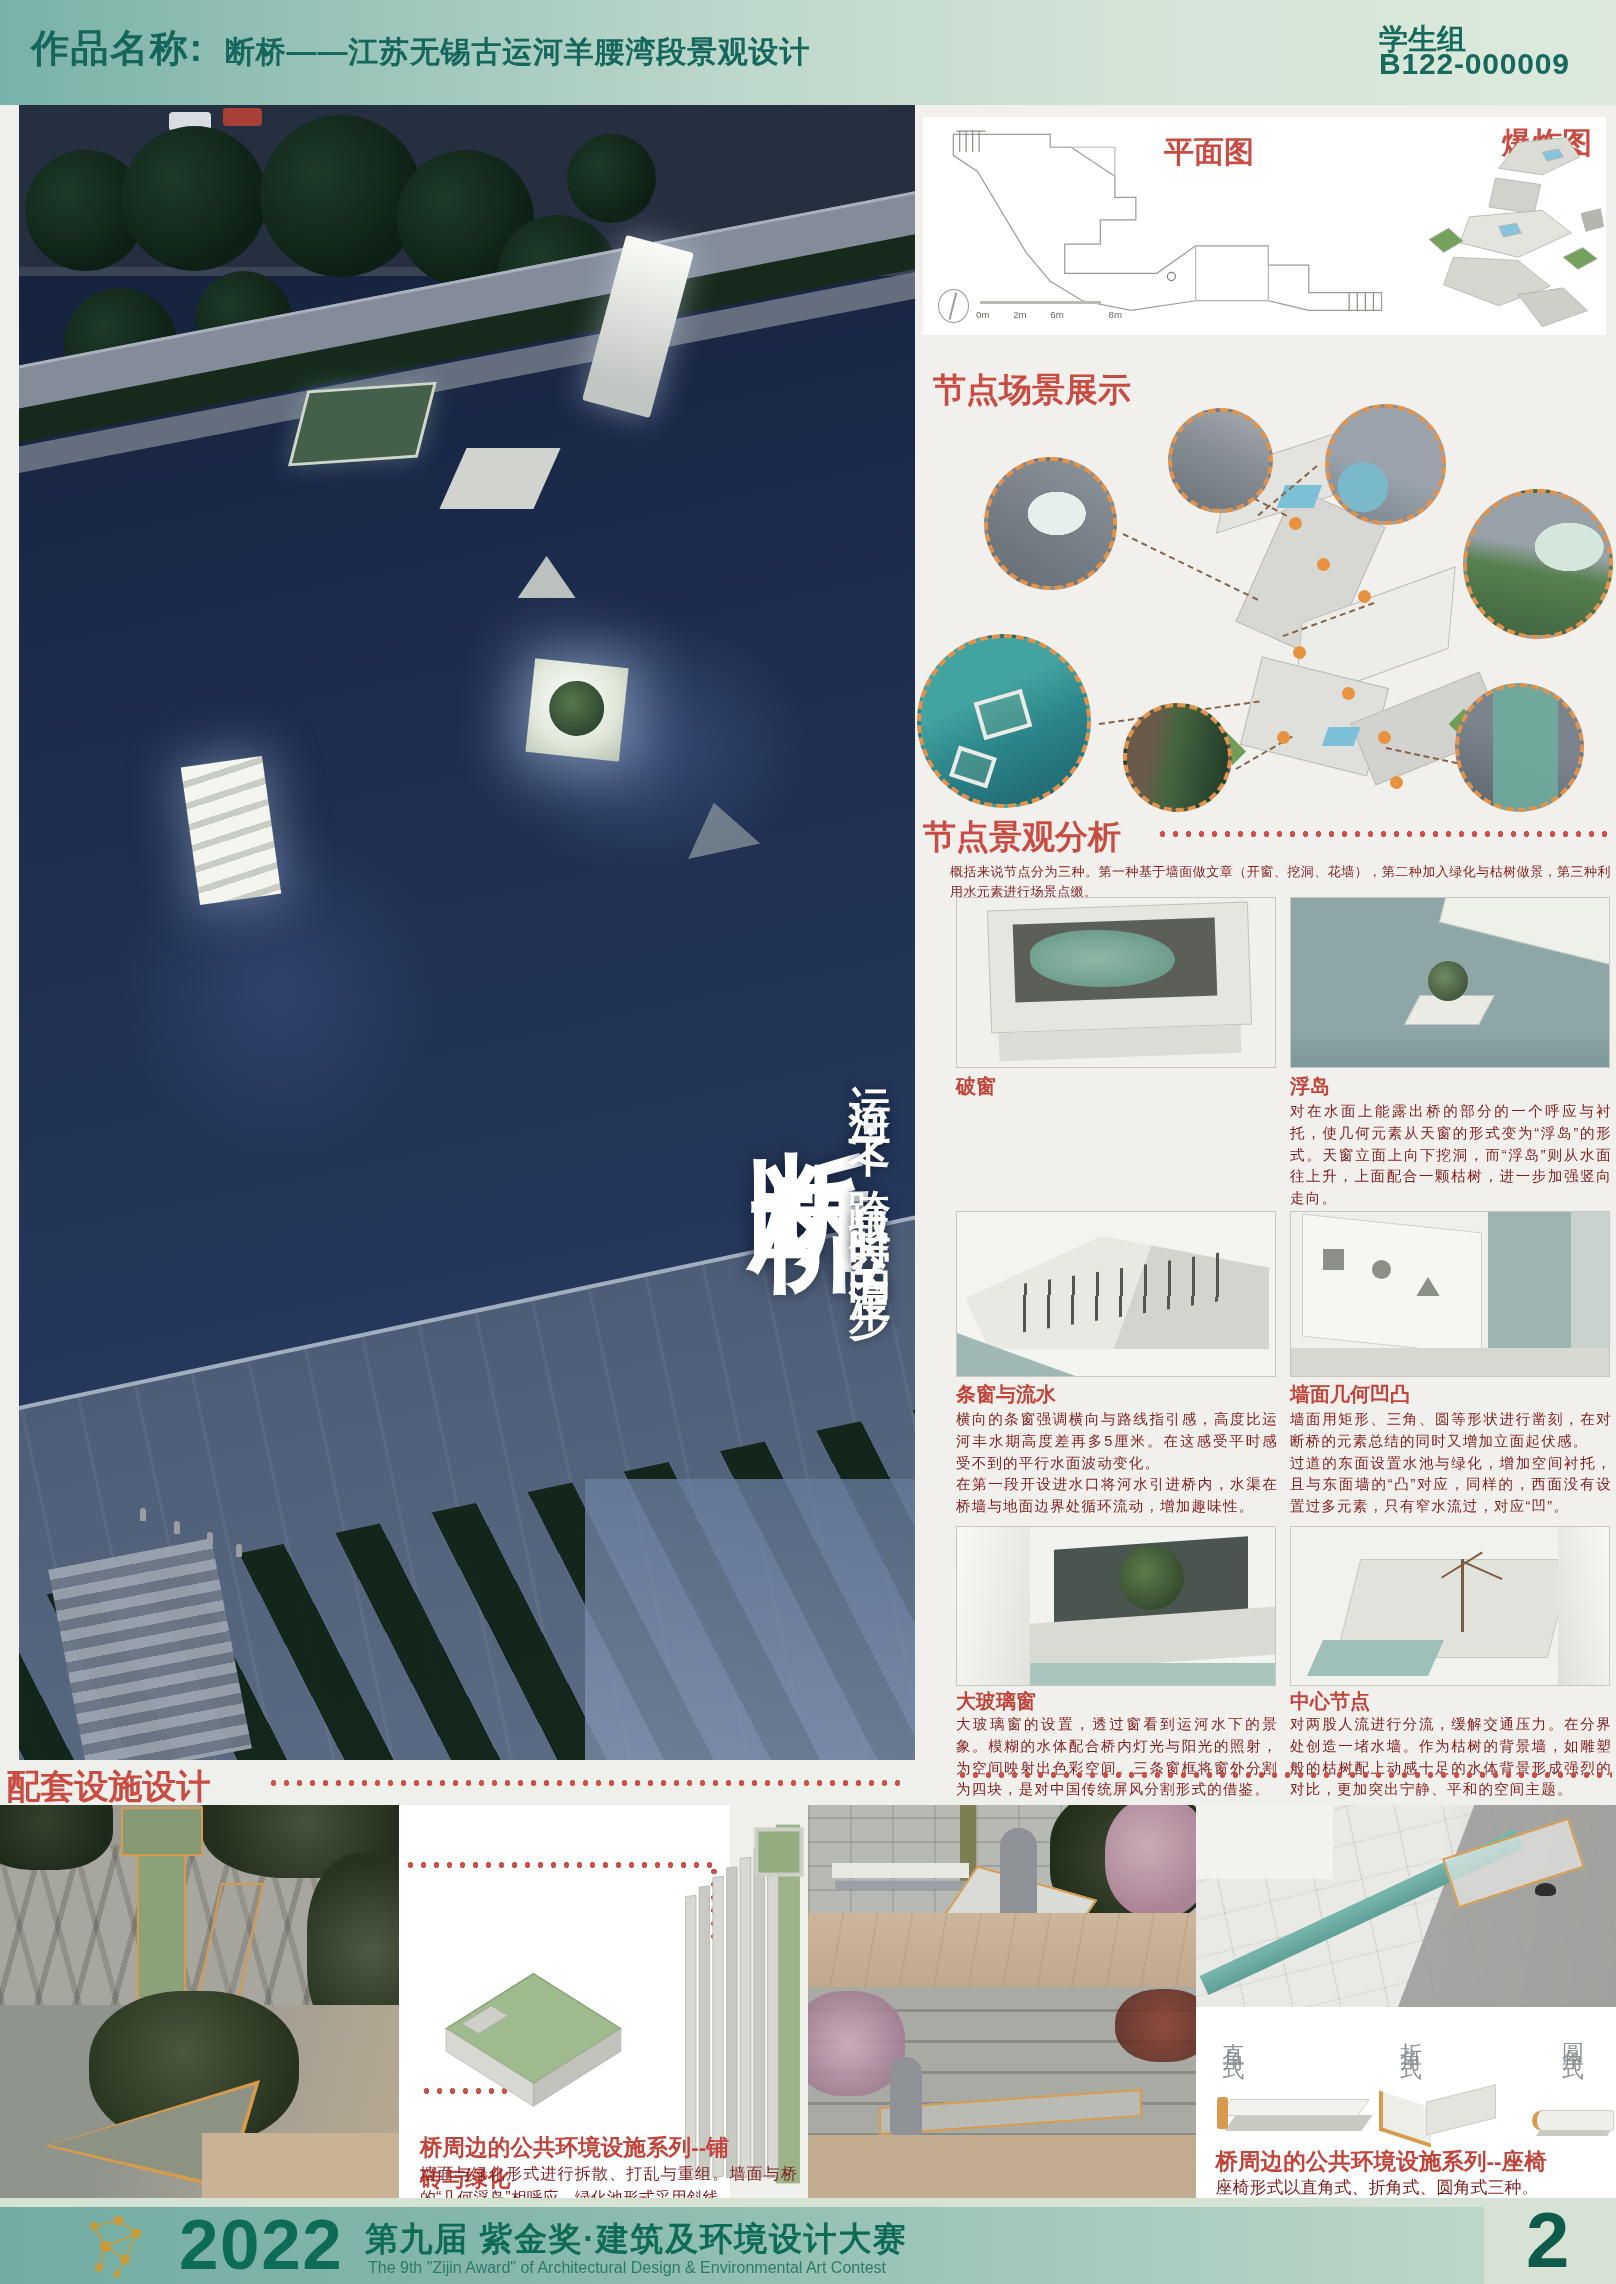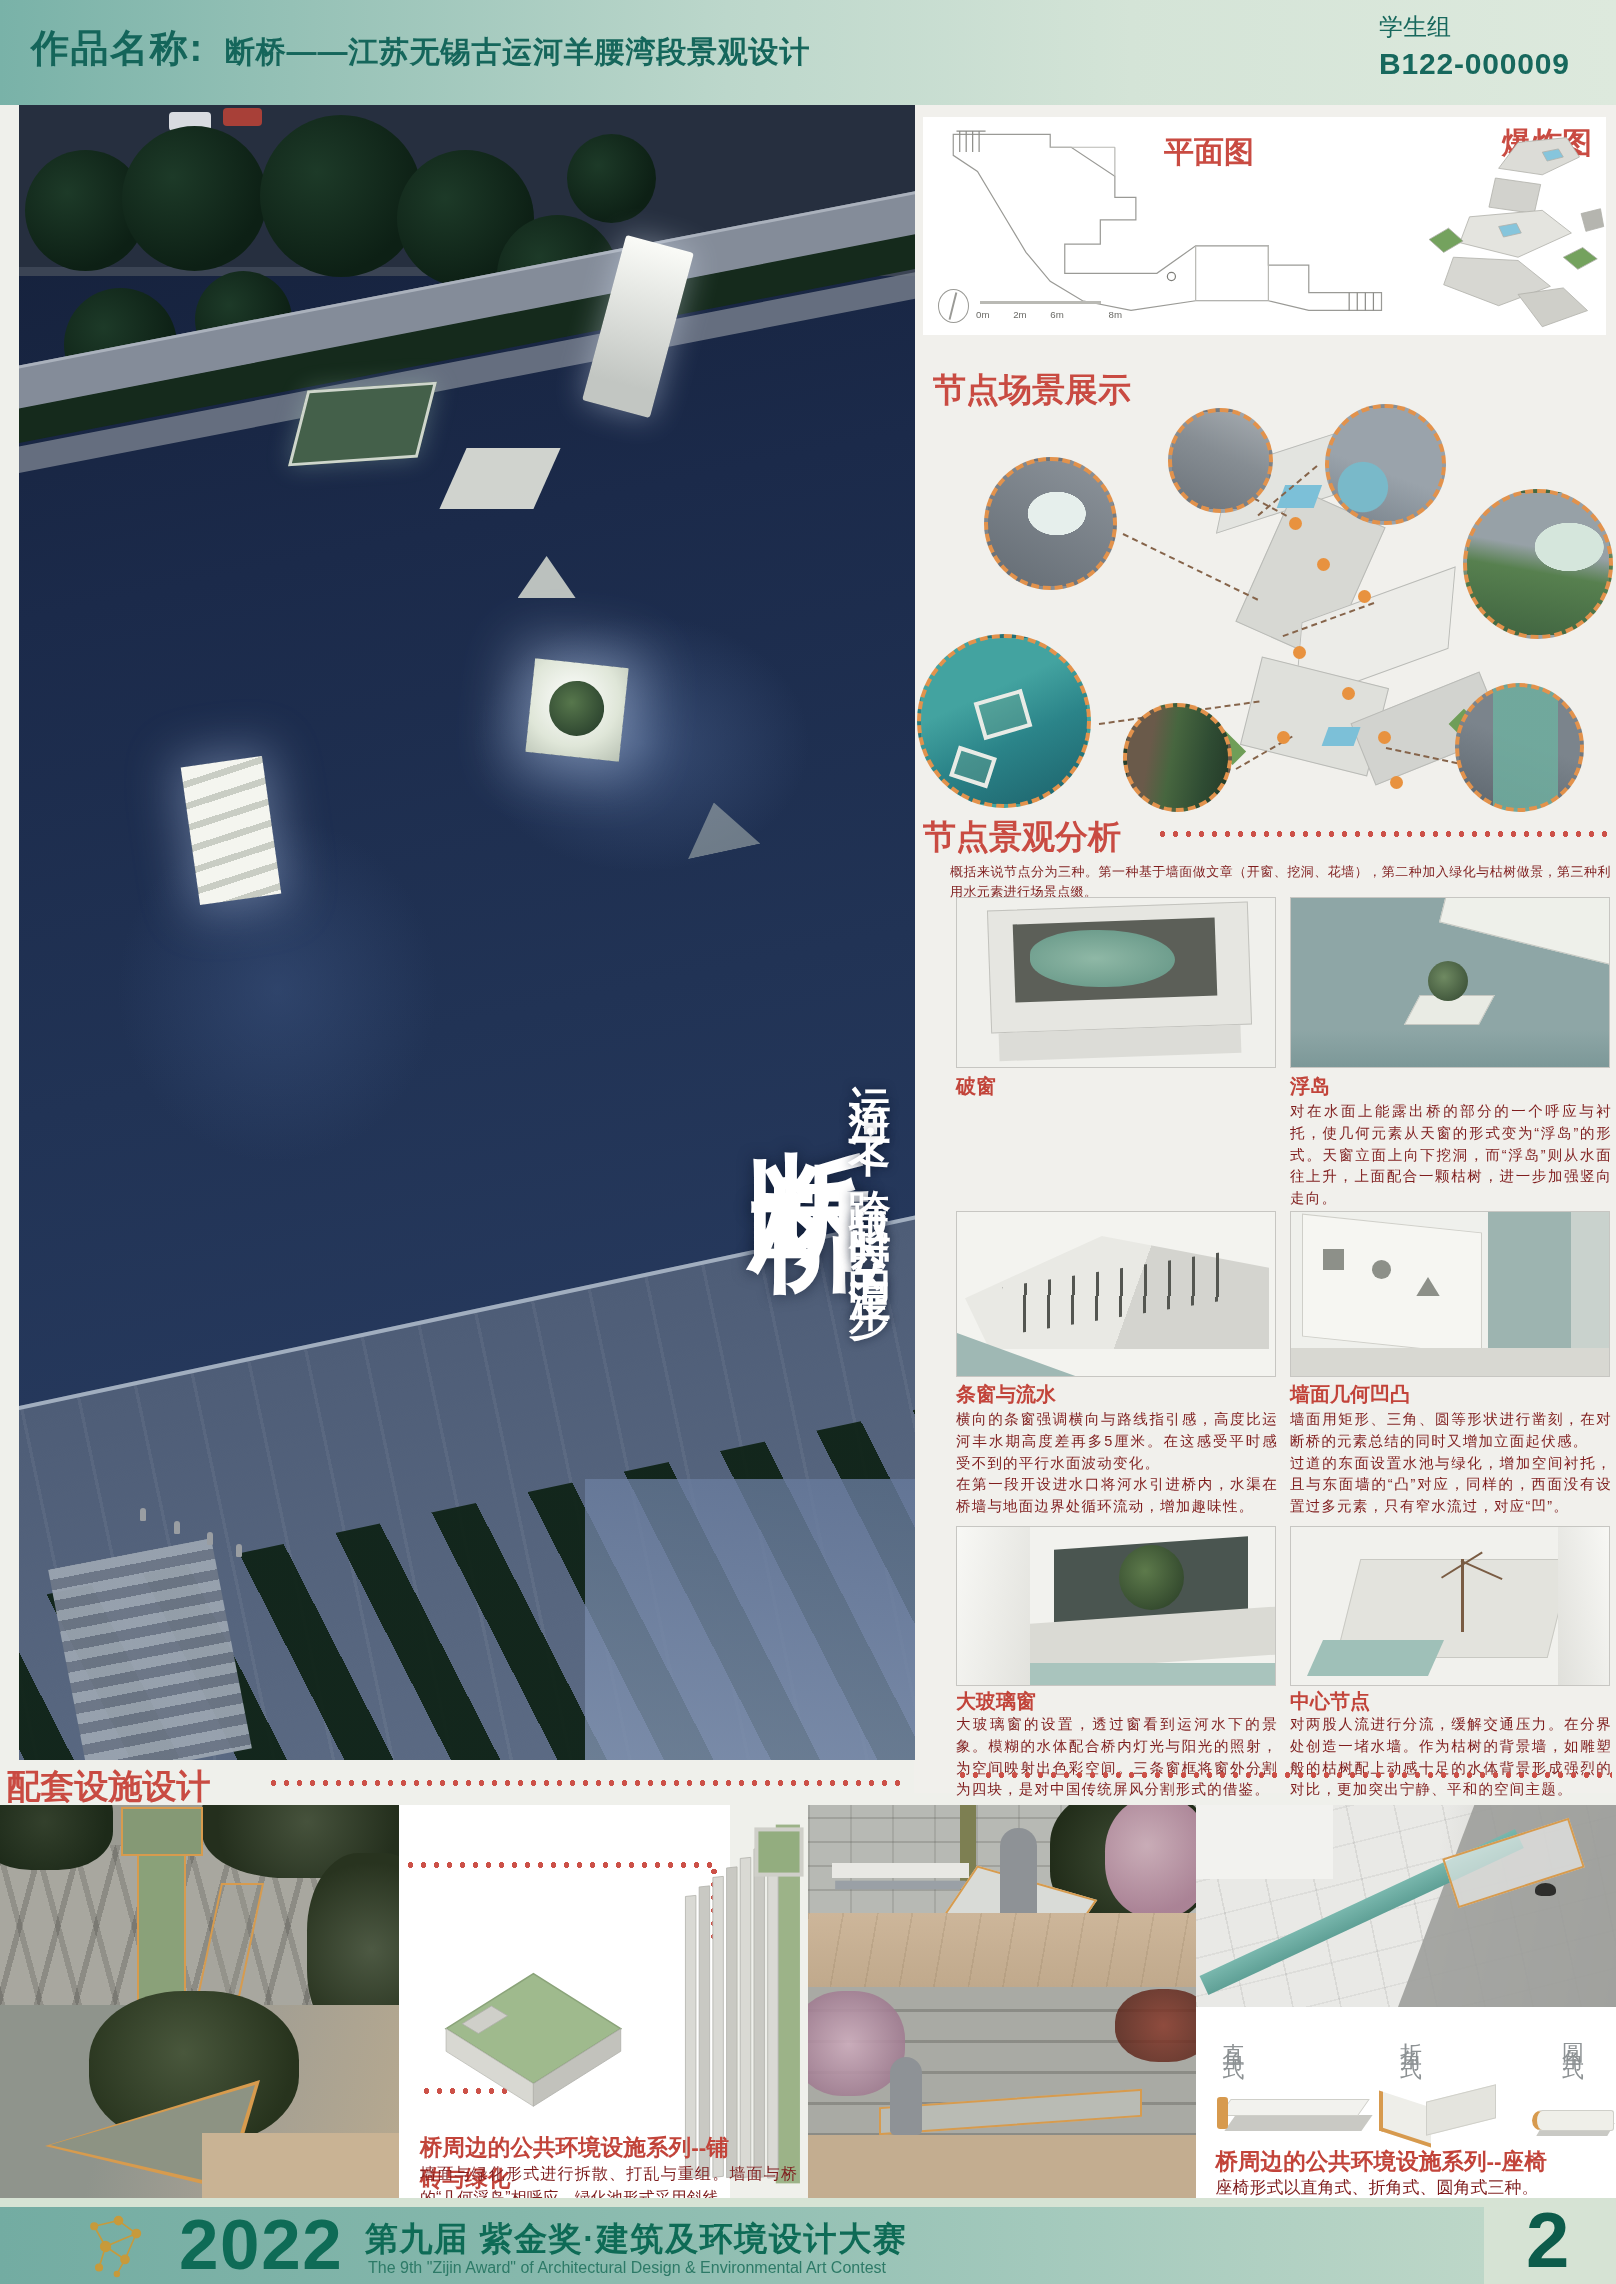--- a/index.html
+++ b/index.html
@@ -6,21 +6,21 @@
   #canvas{position:relative;width:1616px;height:2284px;background:#eff0eb;overflow:hidden;
           font-family:"Liberation Sans","DejaVu Sans",sans-serif;}
   .abs{position:absolute;}
   .ni{pointer-events:none;}
 
   
   #header{left:0;top:0;width:1616px;height:105px;
     background:linear-gradient(90deg,#79b2a8 0%,#95c1b6 18%,#bcd7cb 45%,#d4e4d7 70%,#dde9dd 100%);}
   .hdr-label{color:#14655a;font-size:38px;font-weight:800;letter-spacing:1.6px;}
   .hdr-title{color:#15665b;font-size:30px;font-weight:800;letter-spacing:0.8px;}
-  .hdr-group{color:#17685d;font-size:24px;font-weight:400;}
+  .hdr-group{color:#17685d;font-size:29px;font-weight:700;margin-top:9px;}
   .hdr-entry{color:#17685d;font-size:30px;font-weight:700;letter-spacing:0.8px;}
 
   
   .red-h{color:#c94b42;font-weight:800;}
   .dotred{background-image:radial-gradient(circle 2.8px at center,#cc5148 95%,transparent 100%);
           background-size:13px 9.7px;background-repeat:repeat-x;background-position:0 50%;height:9.7px;}
   .dotred-v{background-image:radial-gradient(circle 2.8px at center,#cc5148 95%,transparent 100%);
           background-size:9.7px 13px;background-repeat:repeat-y;background-position:50% 0;width:9.7px;}
   .panel-white{background:#ffffff;}
   .circle{border:4px dashed #e2924c;border-radius:50%;overflow:hidden;box-sizing:border-box;}

